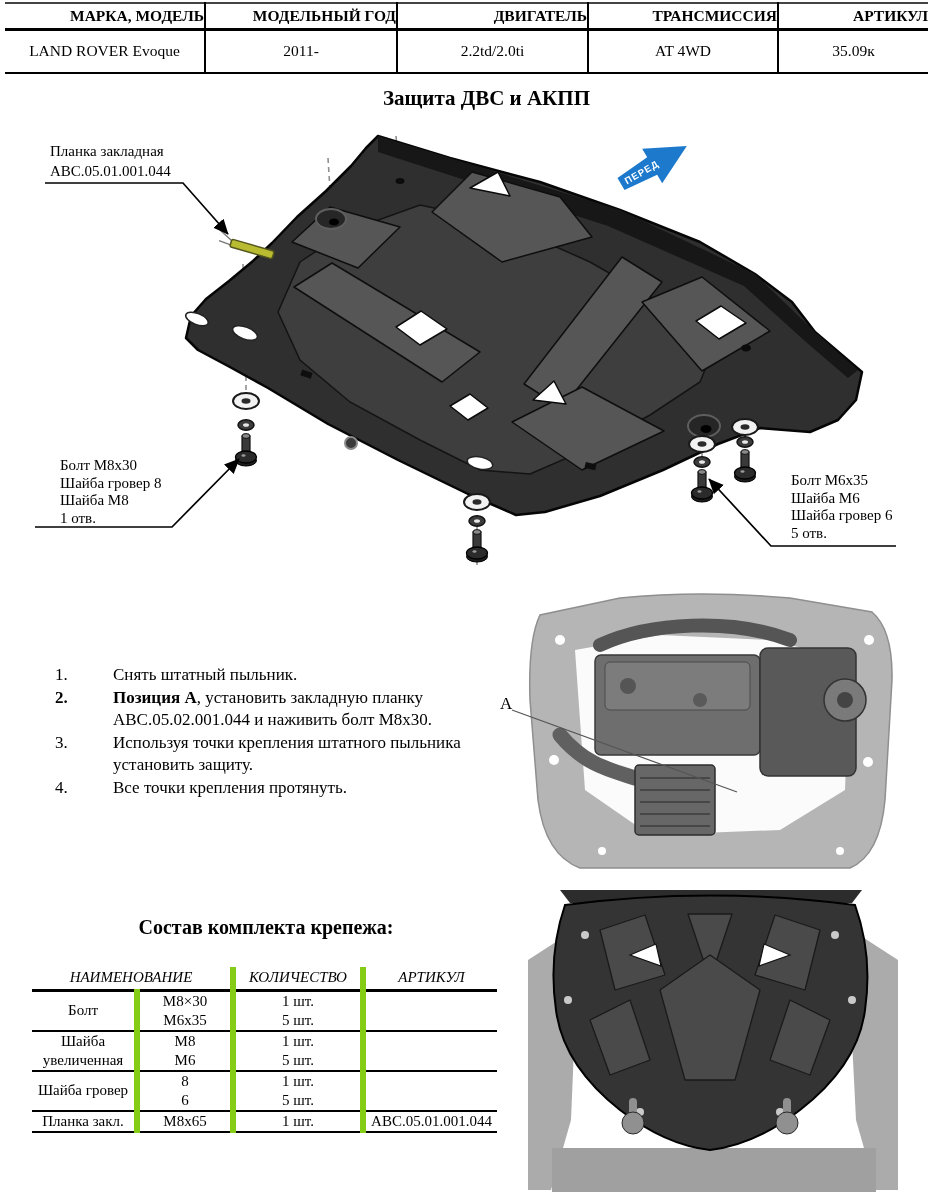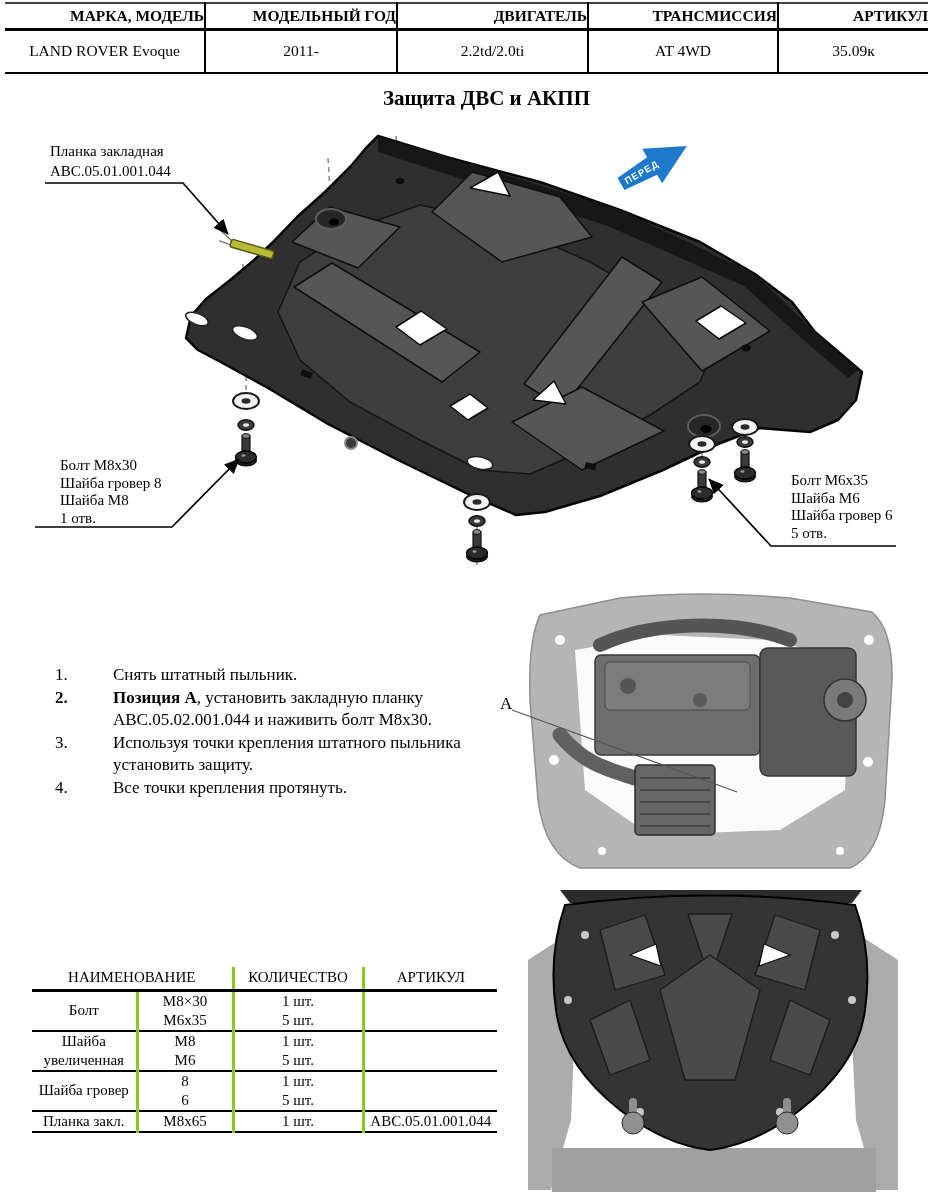--- a/index.html
+++ b/index.html
@@ -34,23 +34,23 @@
   
   .steps { position:absolute; left:55px; top:664px; width:440px; font-size:17px; }
   .step { display:flex; line-height:22.5px; }
   .step .num { width:58px; flex:none; }
   .step .txt { width:377px; }
   .step.em .num, .step.em .txt b { font-weight:bold; }
 
   
   table.ktable { position:absolute; left:32px; top:967px; width:465px; border-collapse:collapse;
                  text-align:center; font-size:15px; }
-  table.ktable th { font-weight:normal; height:23px; border-bottom:3px solid #000; }
+  table.ktable th { font-weight:normal; height:23px; border-bottom:3px solid #000;font-style:italic; }
   table.ktable td { height:20px; line-height:19px; padding:0 3px; }
-  table.ktable .v { border-left:3px solid #84cc16; }
+  table.ktable .v { border-left:6px solid #84cc16; }
   table.ktable .gend { border-bottom:2px solid #000; }
 </style>
 </head>
 <body>
 
 <div class="page">
 
   <svg class="layer-svg" viewBox="0 0 933 1200" aria-hidden="true">
     <defs>
       <marker id="ah" markerWidth="11" markerHeight="9" refX="8.5" refY="4" orient="auto">
@@ -304,20 +304,21 @@
       <span class="txt"><span>Используя точки крепления штатного пыльника установить защиту.</span></span>
     </div>
     <div class="step">
       <span class="num">4.</span>
       <span class="txt"><span>Все точки крепления протянуть.</span></span>
     </div>
   </div>
 
   <span id="pos-label">А</span>
 
+  <div class="sec-heading" id="kit-heading">Состав комплекта крепежа:</div>
 
   <table class="ktable">
     <colgroup>
         <col style="width:105px">
         <col style="width:96px">
         <col style="width:130px">
         <col style="width:134px">
       </colgroup>
     <tbody>
         <tr>

